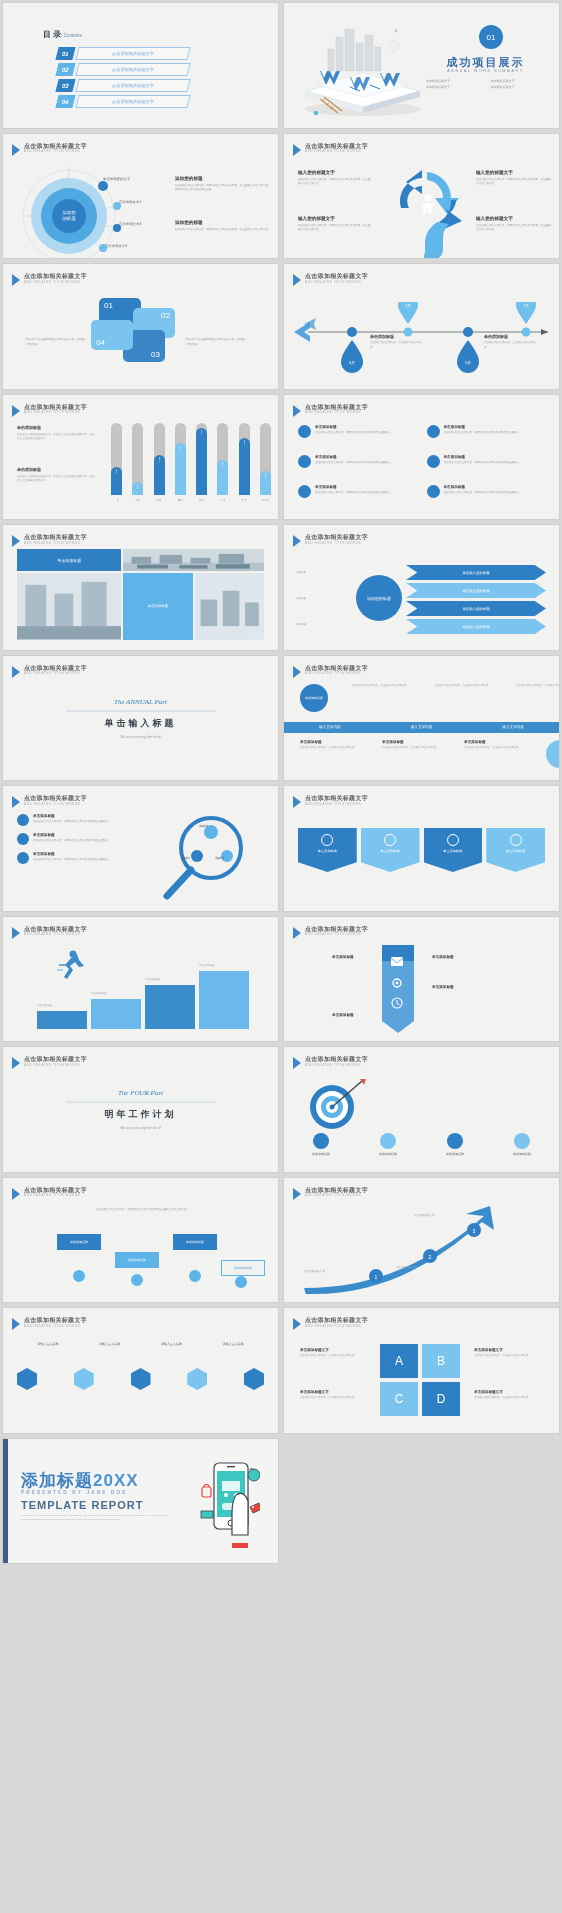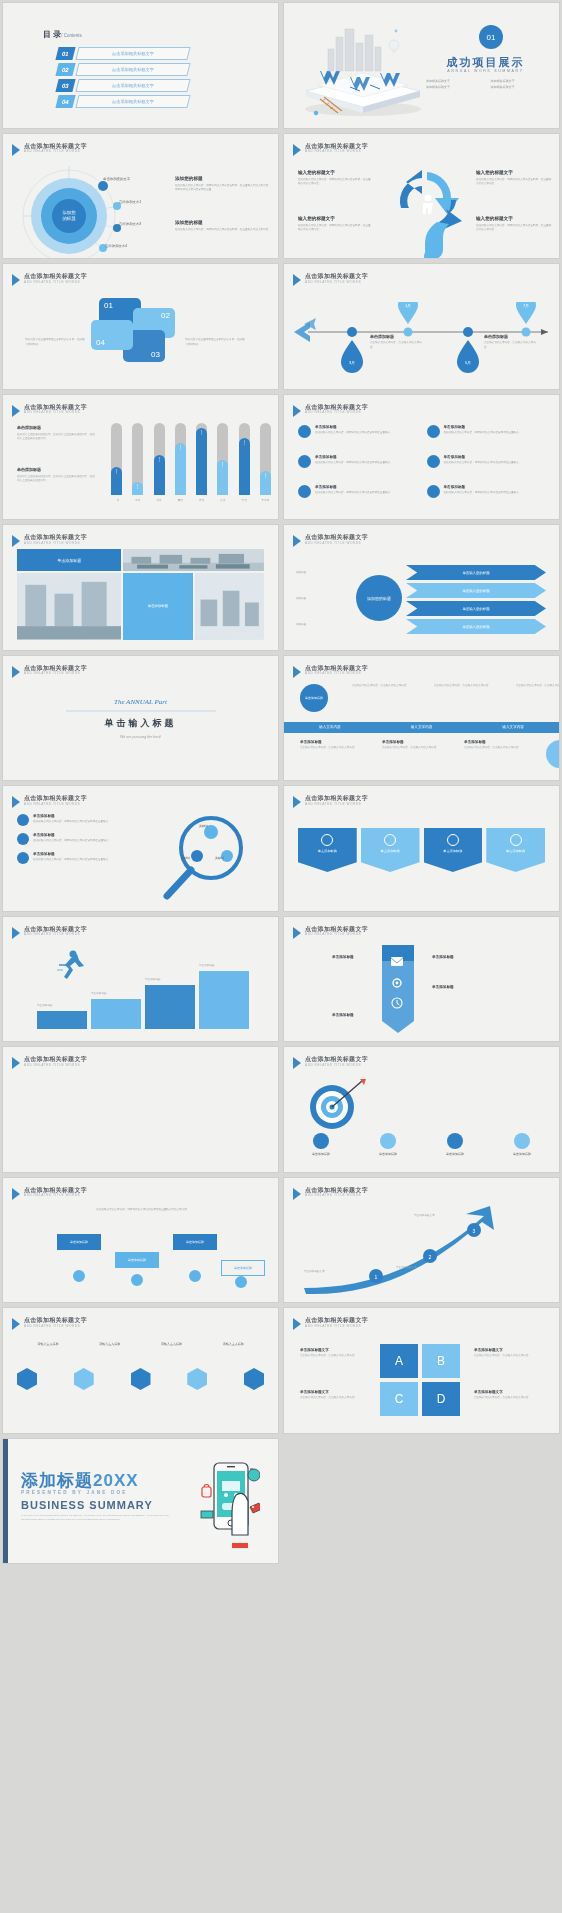--- a/index.html
+++ b/index.html
@@ -717,20 +717,26 @@
   </div>
 
   <div class="slide">
     <div class="hdr">
       <div class="tri"></div>
       <div class="tx">
           <div class="t1">点击添加相关标题文字</div>
           <div class="t2">ADD RELATED TITLE WORDS</div>
         </div>
     </div>
+    <div class="pd-box">
+      <div class="pd-1">The FOUR Part</div>
+      <div class="pd-line"></div>
+      <div class="pd-2">明年工作计划</div>
+      <div class="pd-3">We are pursuing the best!</div>
+    </div>
   </div>
 
   <div class="slide">
     <div class="hdr">
       <div class="tri"></div>
       <div class="tx">
           <div class="t1">点击添加相关标题文字</div>
           <div class="t2">ADD RELATED TITLE WORDS</div>
         </div>
     </div>
@@ -880,21 +886,21 @@
         </div>
     </div>
   </div>
 
   <div class="slide end">
     <div class="end-left-bar"></div>
     <div class="end-h">
       <span>添加标题</span><b>20XX</b>
     </div>
     <div class="end-p">PRESENTED BY JANE DOE</div>
-    <div class="end-b">BUSINESS SUMMARY</div>
+    <div class="end-b">TEMPLATE REPORT</div>
     <div class="end-s">CHITANGTAO WANG POWERPOINT TEMPLATE DESIGN · CHITANGTAO WANG POWERPOINT TEMPLATE DESIGN · CHITANGTAO WANG POWERPOINT TEMPLATE DESIGN CHITANGTAO WANG POWERPOINT TEMPLATE DESIGN</div>
     <svg class="phone" viewBox="0 0 60 100">
       <rect x="14" y="8" width="34" height="66" rx="5" fill="#fff" stroke="#3a4450" stroke-width="1.2"></rect>
       <rect x="17" y="16" width="28" height="46" fill="#3ec6c0"></rect>
       <circle cx="31" cy="68" r="3" fill="none" stroke="#3a4450" stroke-width="1"></circle>
       <rect x="27" y="11" width="8" height="1.4" fill="#3a4450"></rect>
       <rect x="22" y="26" width="18" height="10" fill="#fff" opacity=".85"></rect>
       <circle cx="26" cy="40" r="2" fill="#fff"></circle>
         <circle cx="36" cy="40" r="2" fill="#fff"></circle>
       <rect x="22" y="48" width="18" height="7" rx="3" fill="#d8f5f3"></rect>

